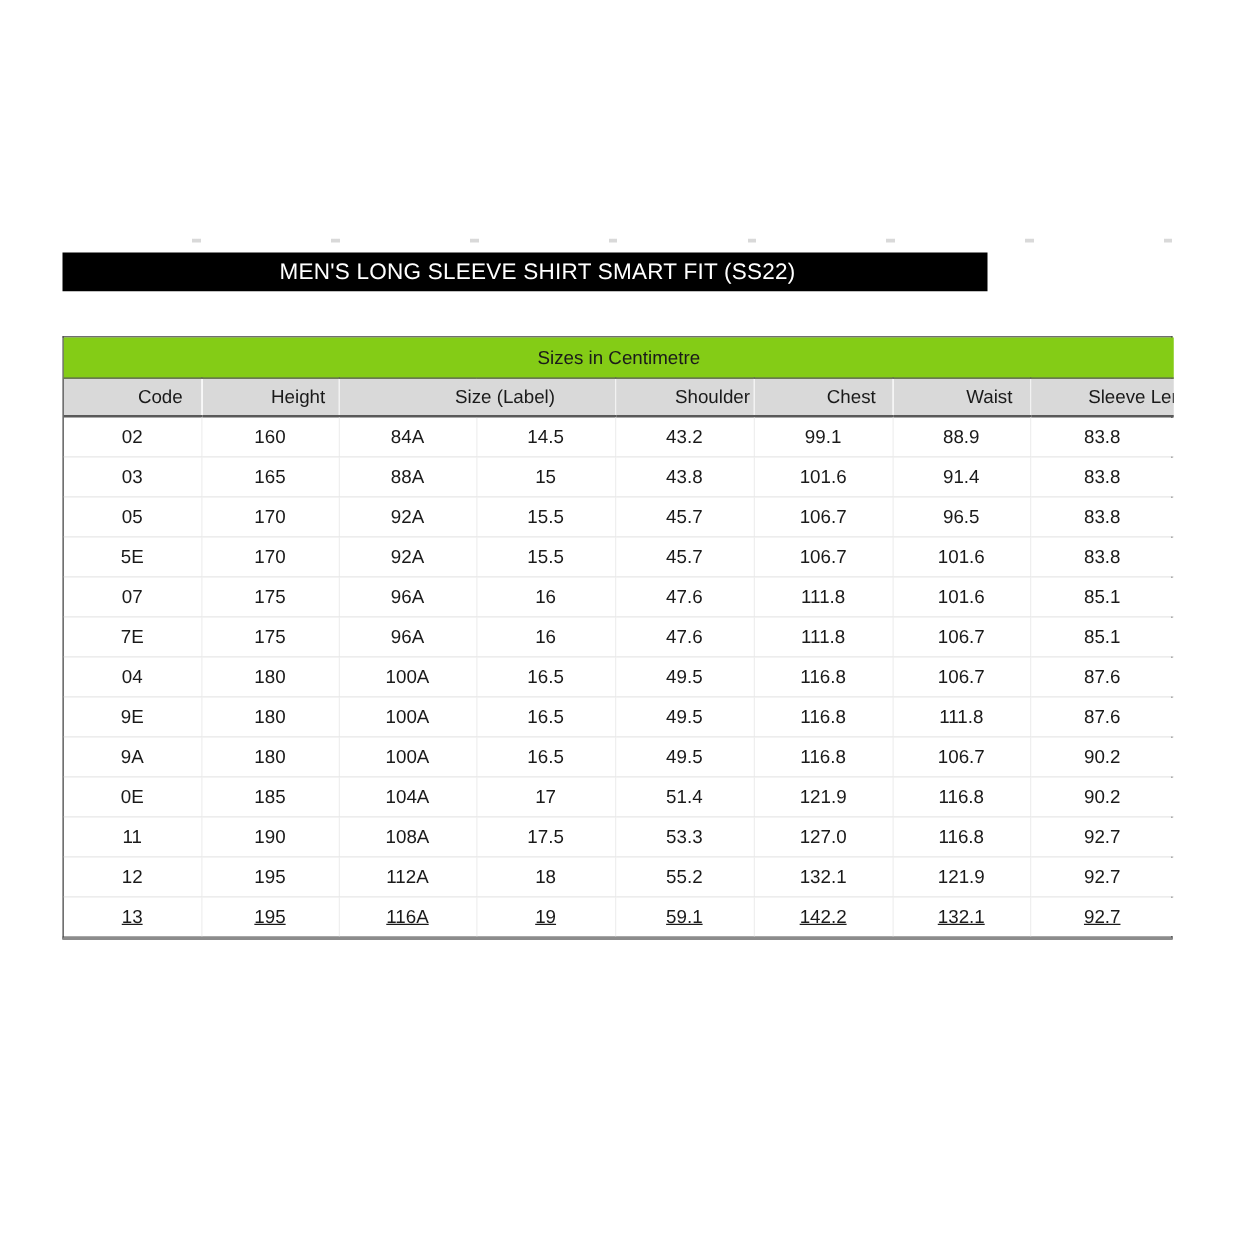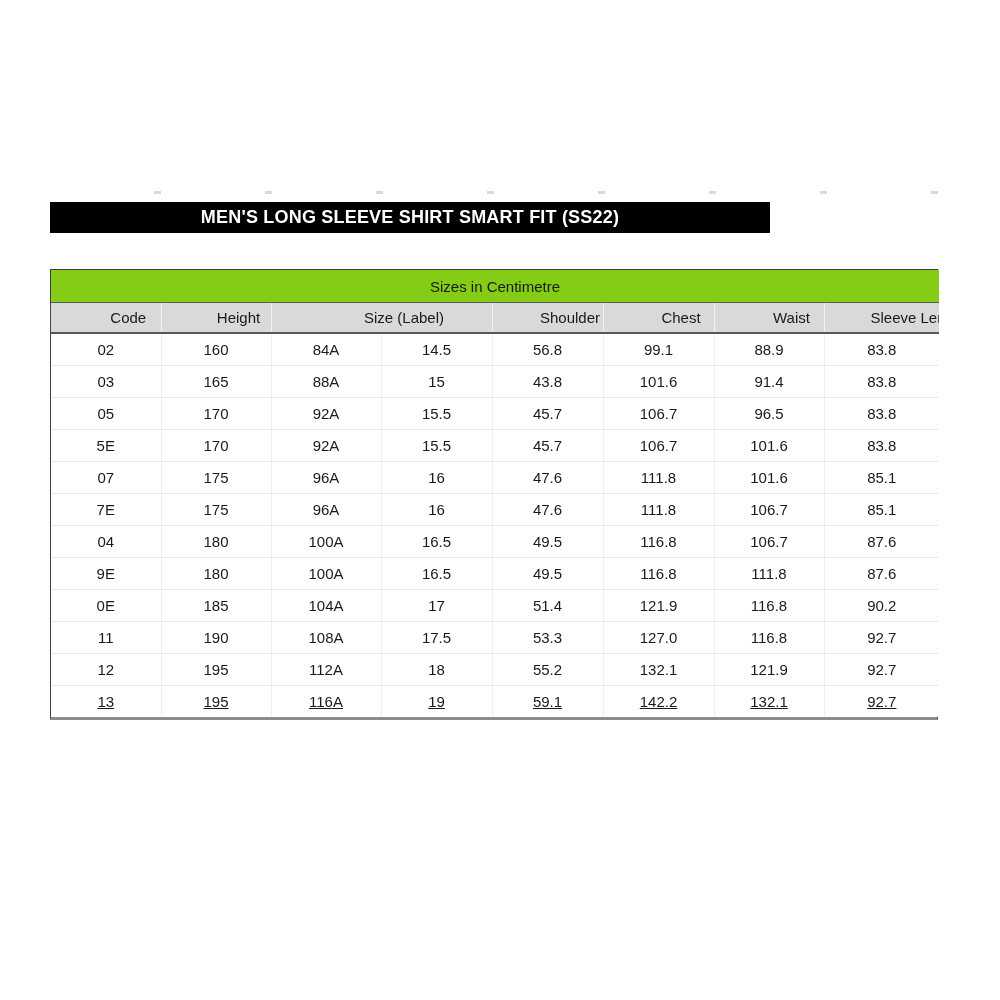--- a/index.html
+++ b/index.html
@@ -34,22 +34,23 @@
     left: 50px;
     top: 202px;
     width: 720px;
     height: 31px;
     background: var(--title-bg, #000000);
     color: var(--title-fg, #ffffff);
     display: flex;
     align-items: center;
     justify-content: center;
     font-size: 18px;
-    font-weight: bold;
+    font-weight: normal;
     letter-spacing: 0.2px;
+    padding-left: 20px;
   }
   .table-frame {
     position: absolute;
     left: 50px;
     top: 269px;
     width: 888px;
     box-sizing: border-box;
     border: 1px solid var(--outer-border, #404040);
     border-bottom: 3px solid var(--bottom-border, #8c8c8c);
   }
@@ -138,21 +139,21 @@
             <th colspan="1">Waist</th>
             <th colspan="1">Sleeve Length</th>
           </tr>
       </thead>
       <tbody id="table-body">
           <tr>
             <td>02</td>
             <td>160</td>
             <td>84A</td>
             <td>14.5</td>
-            <td>56.8</td>
+            <td>43.2</td>
             <td>99.1</td>
             <td>88.9</td>
             <td>83.8</td>
           </tr>
           <tr>
             <td>03</td>
             <td>165</td>
             <td>88A</td>
             <td>15</td>
             <td>43.8</td>
@@ -214,20 +215,30 @@
             <td>9E</td>
             <td>180</td>
             <td>100A</td>
             <td>16.5</td>
             <td>49.5</td>
             <td>116.8</td>
             <td>111.8</td>
             <td>87.6</td>
           </tr>
           <tr>
+            <td>9A</td>
+            <td>180</td>
+            <td>100A</td>
+            <td>16.5</td>
+            <td>49.5</td>
+            <td>116.8</td>
+            <td>106.7</td>
+            <td>90.2</td>
+          </tr>
+          <tr>
             <td>0E</td>
             <td>185</td>
             <td>104A</td>
             <td>17</td>
             <td>51.4</td>
             <td>121.9</td>
             <td>116.8</td>
             <td>90.2</td>
           </tr>
           <tr>

